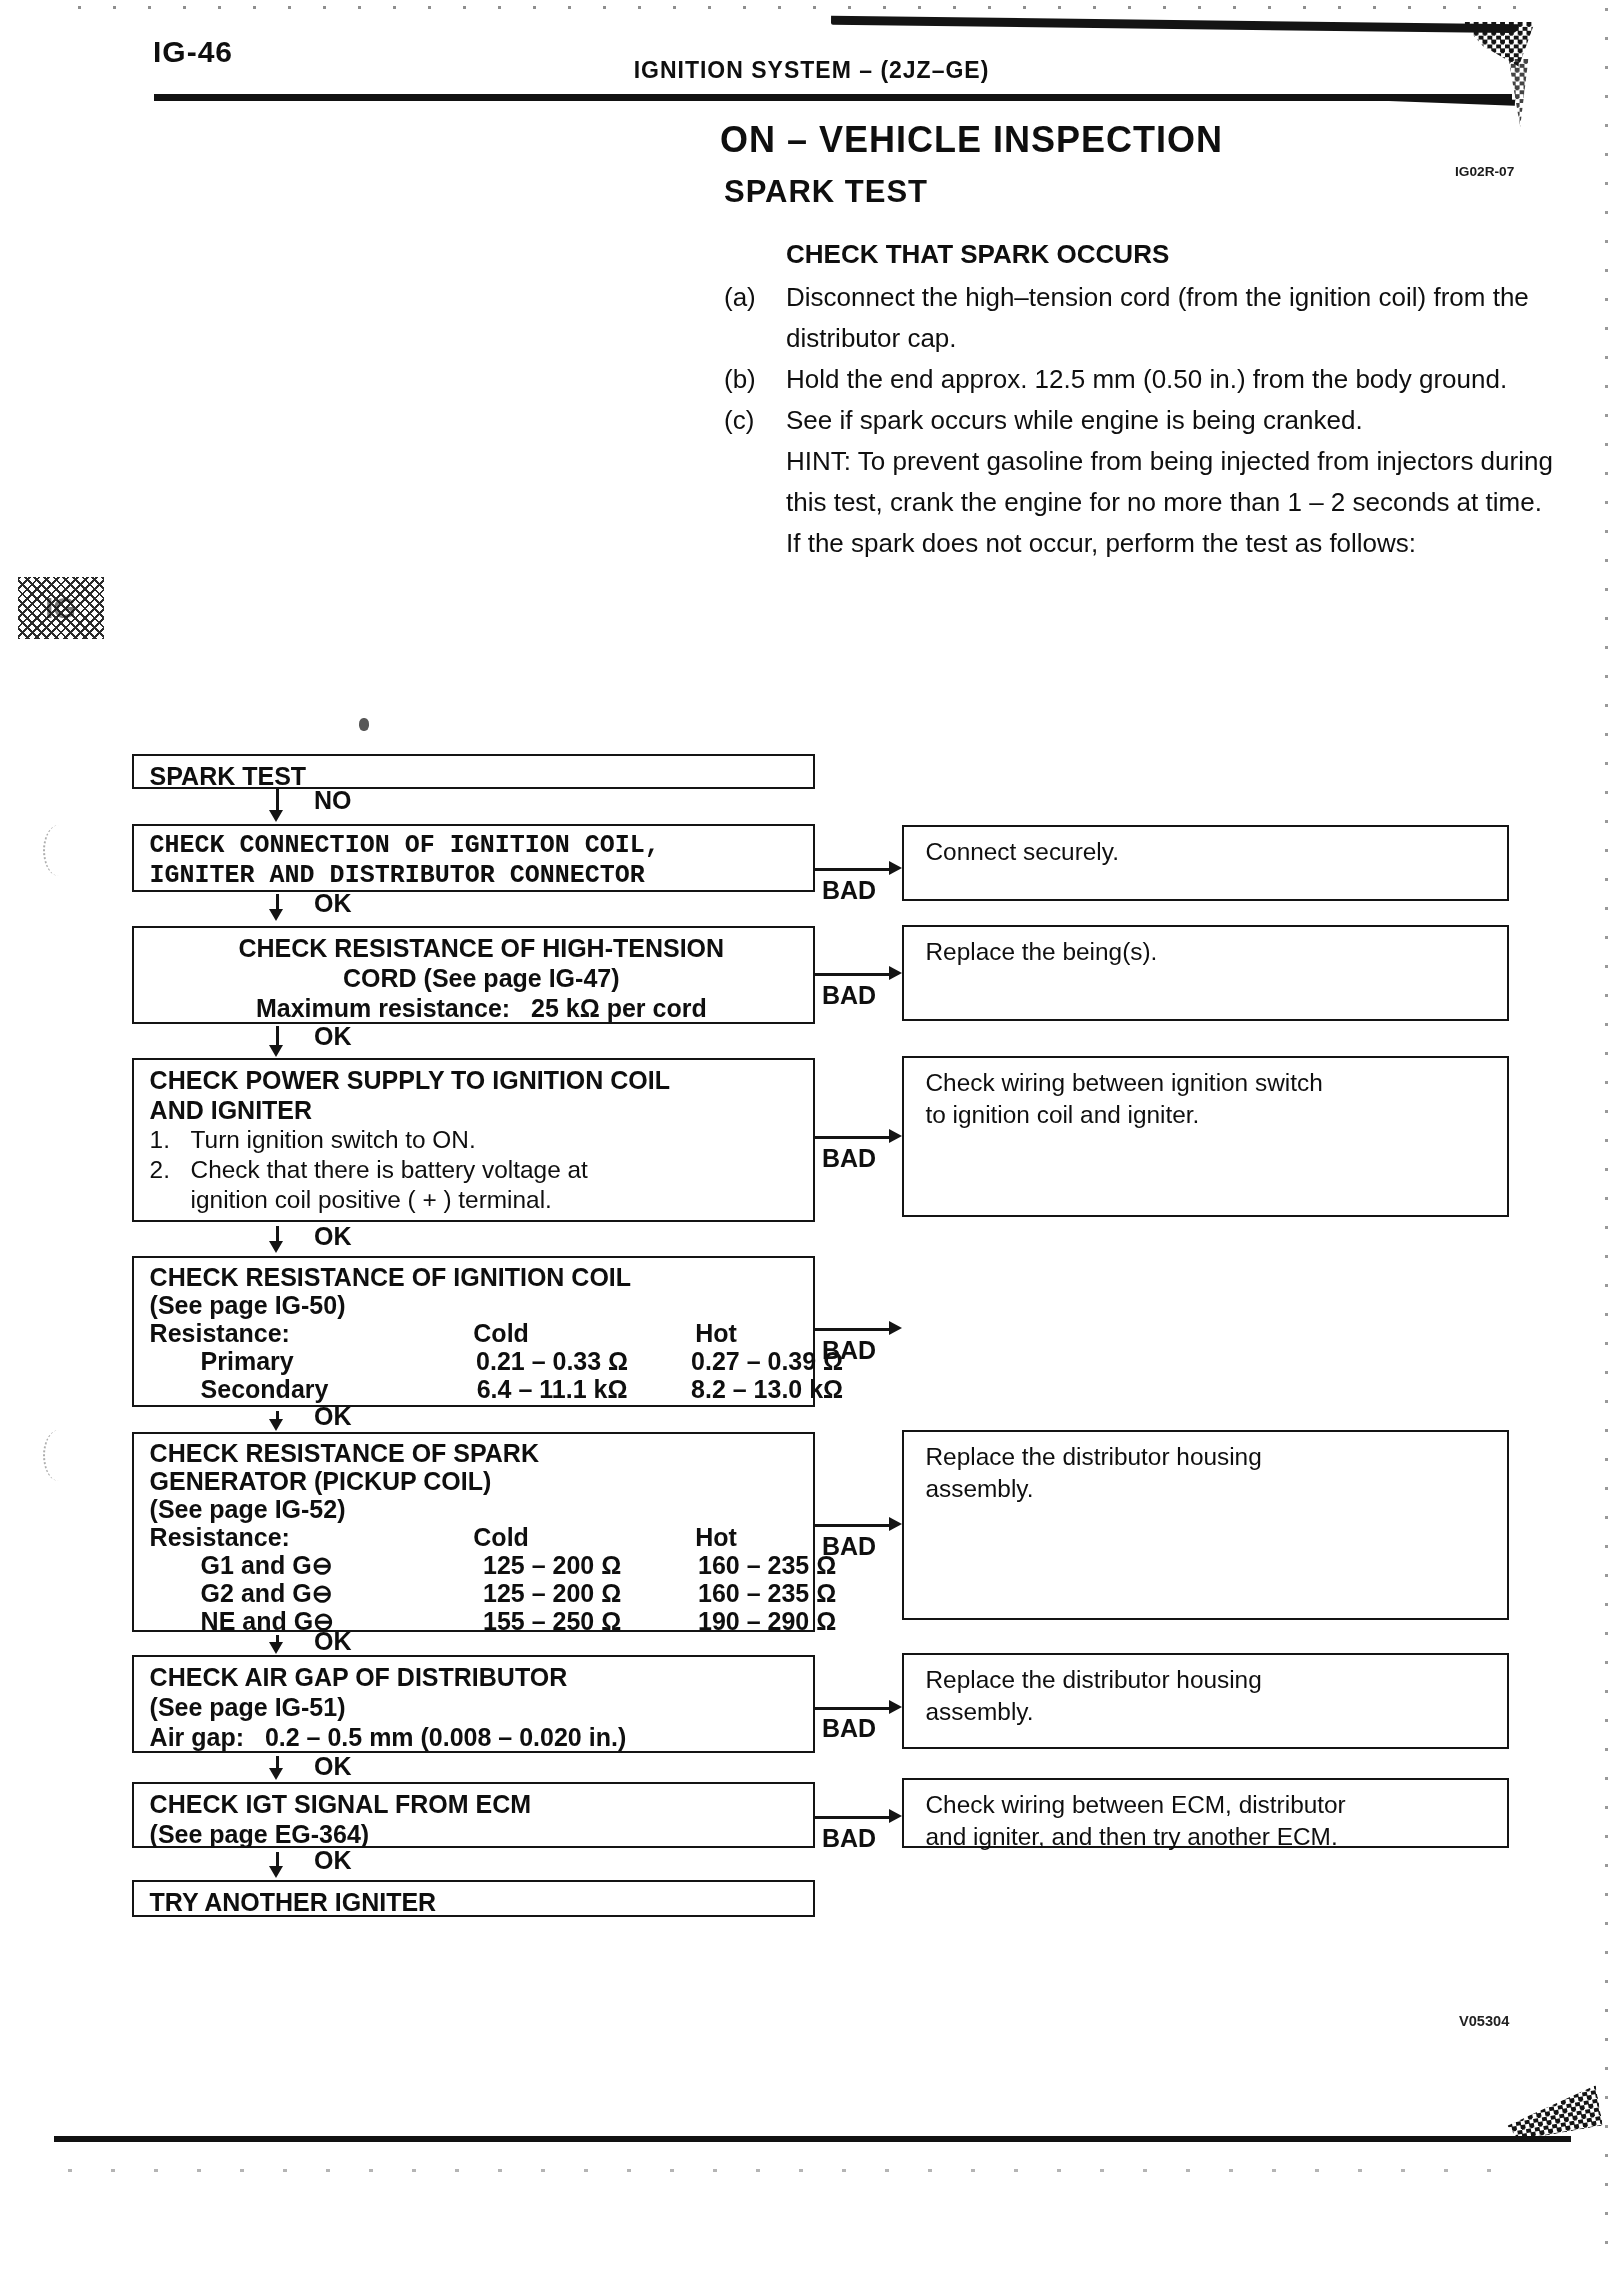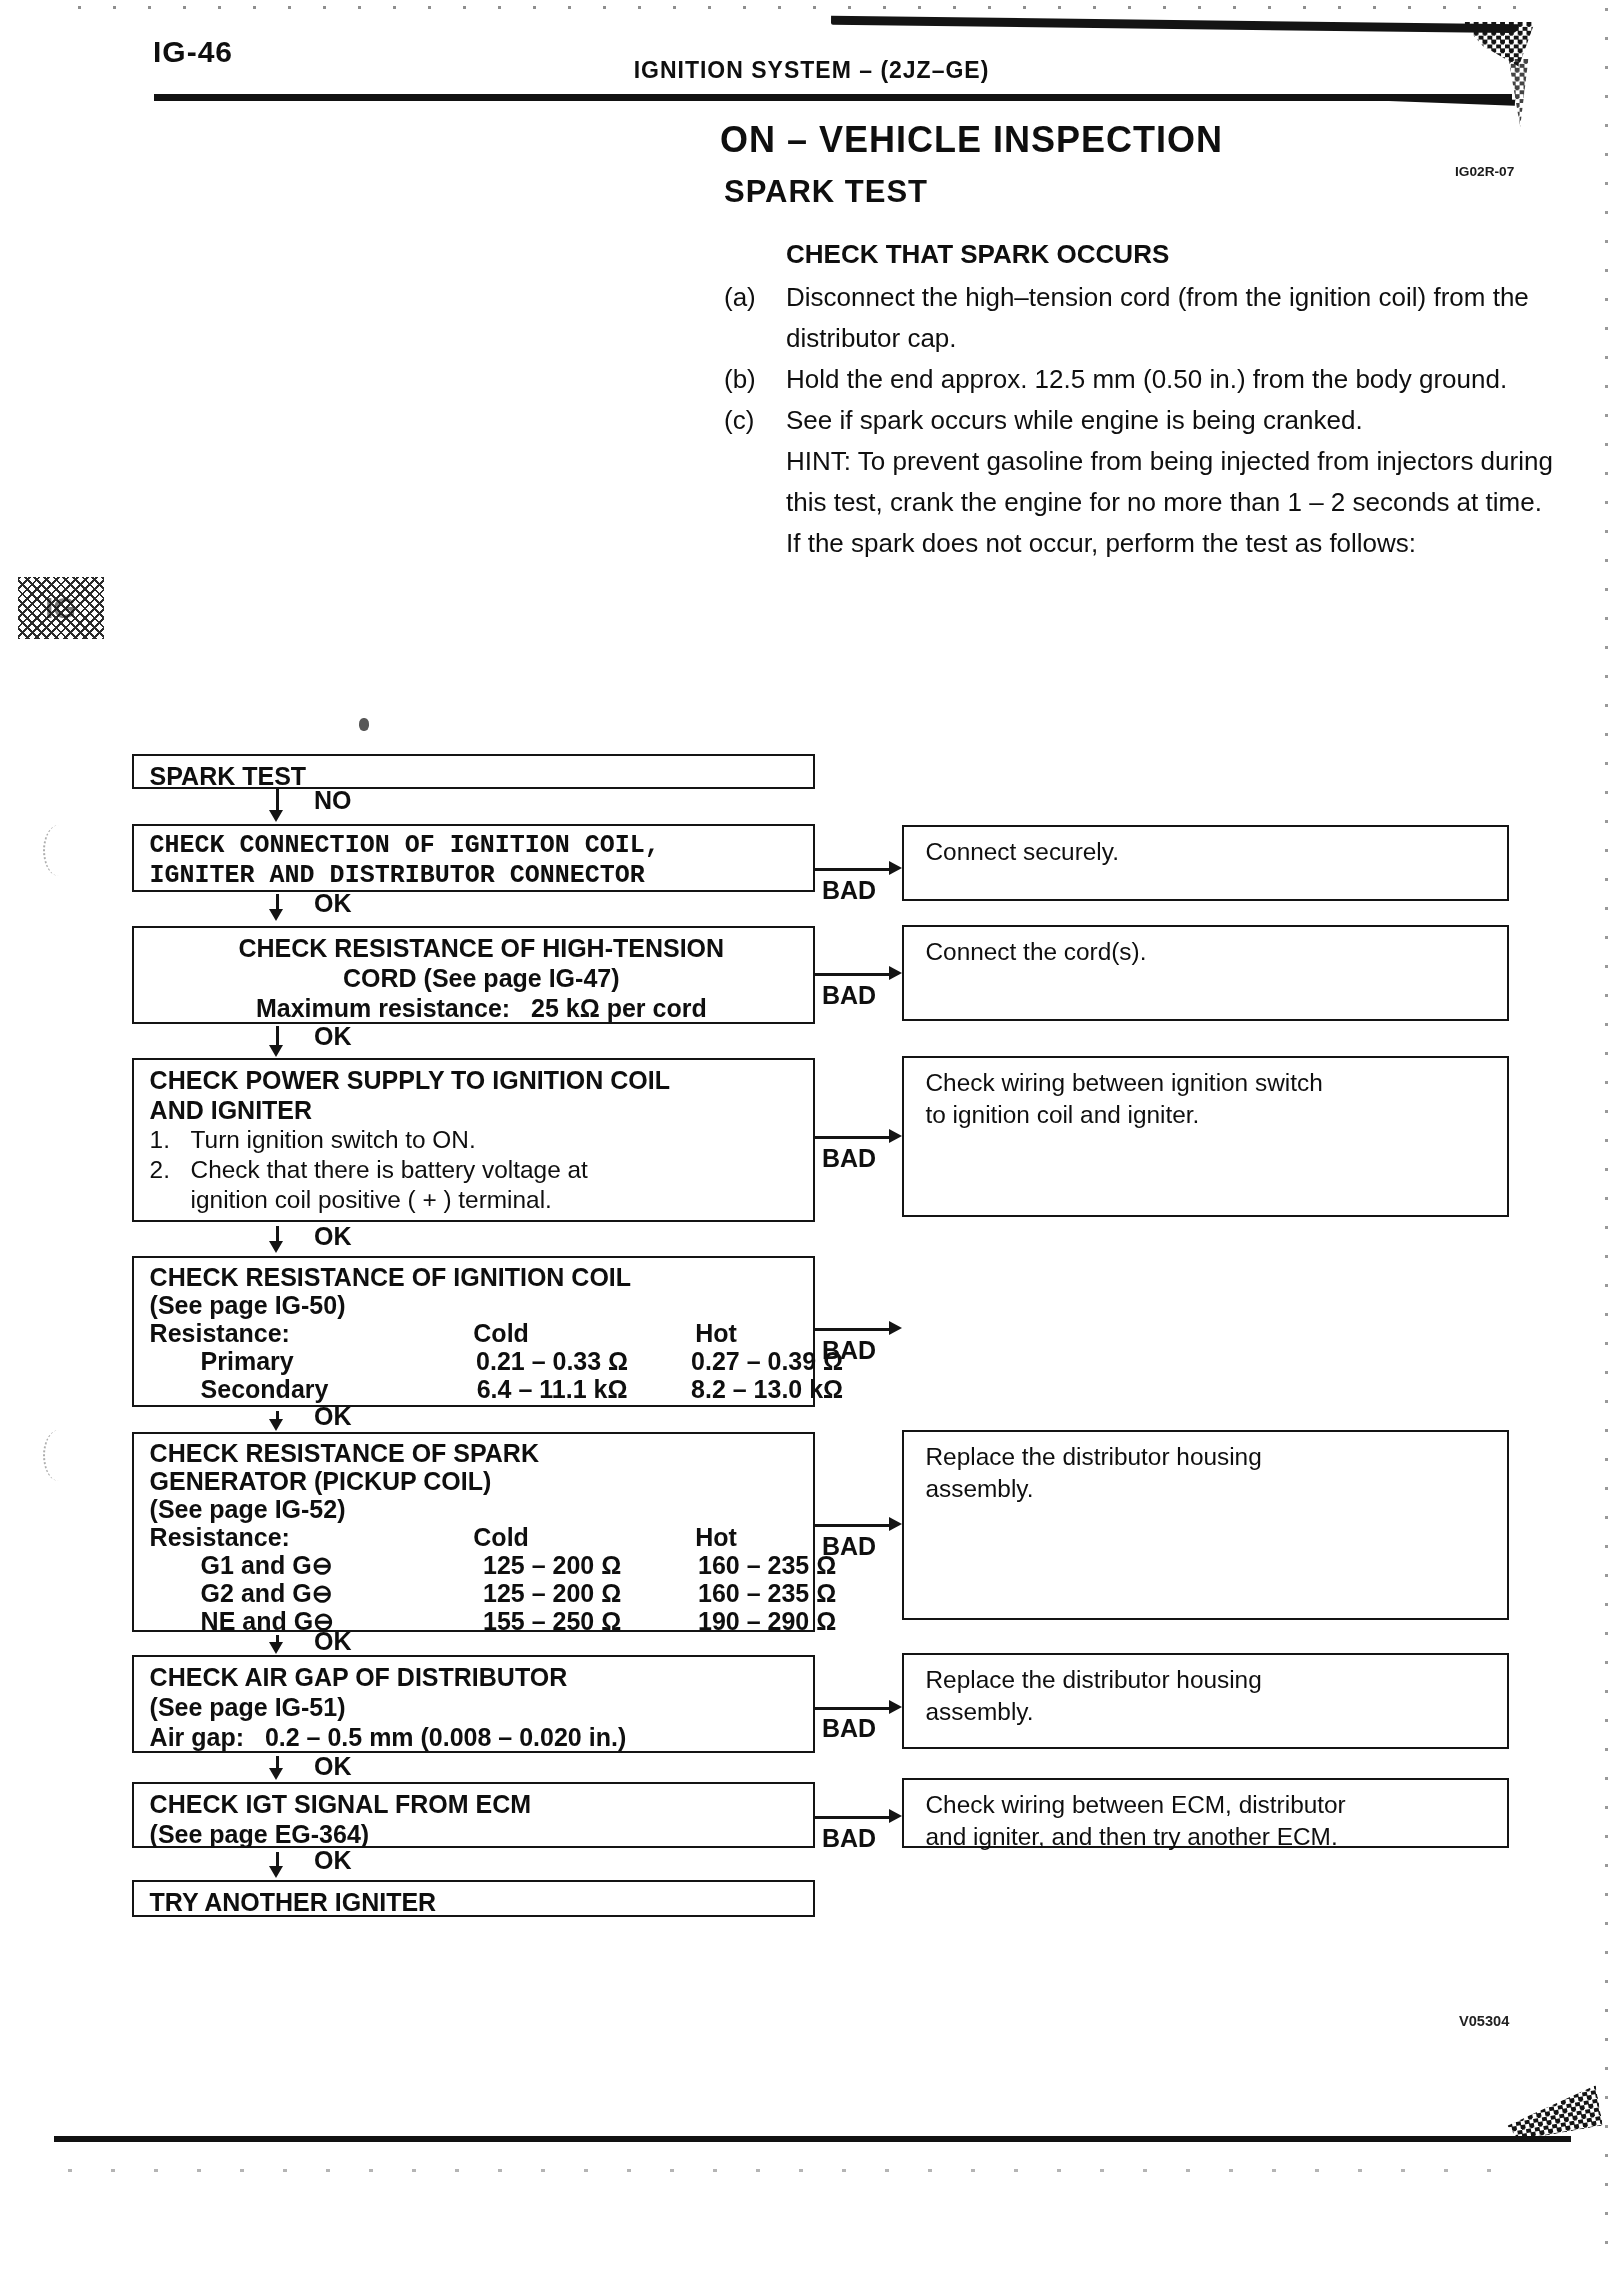--- a/index.html
+++ b/index.html
@@ -151,21 +151,21 @@
 
   <div class="fbox b" style="left:132px;top:926px;width:683px;height:98px;text-align:center;">
     <div class="ln">CHECK RESISTANCE OF HIGH-TENSION</div>
     <div class="ln">CORD (See page IG-47)</div>
     <div class="ln">Maximum resistance:   25 kΩ per cord</div>
   </div>
   <div class="bad-line" style="top:973px;"></div>
   <div class="ah-r" style="top:966px;"></div>
   <div class="bad-lab" style="top:981px;">BAD</div>
   <div class="fbox rt" style="left:902px;top:925px;width:607px;height:96px;">
-    <div class="ln">Connect the cord(s).</div>
+    <div class="ln">Replace the being(s).</div>
   </div>
   <div class="stem" style="left:276px;top:1026px;height:21.5px;"></div>
   <div class="ah-d" style="left:269px;top:1045px;"></div>
   <div class="cond" style="left:314px;top:1022px;">OK</div>
 
   <div class="fbox b" style="left:132px;top:1058px;width:683px;height:164px;">
     <div class="ln">CHECK POWER SUPPLY TO IGNITION COIL</div>
     <div class="ln">AND IGNITER</div>
     <div class="numitem">
       <div class="n">1.</div>

